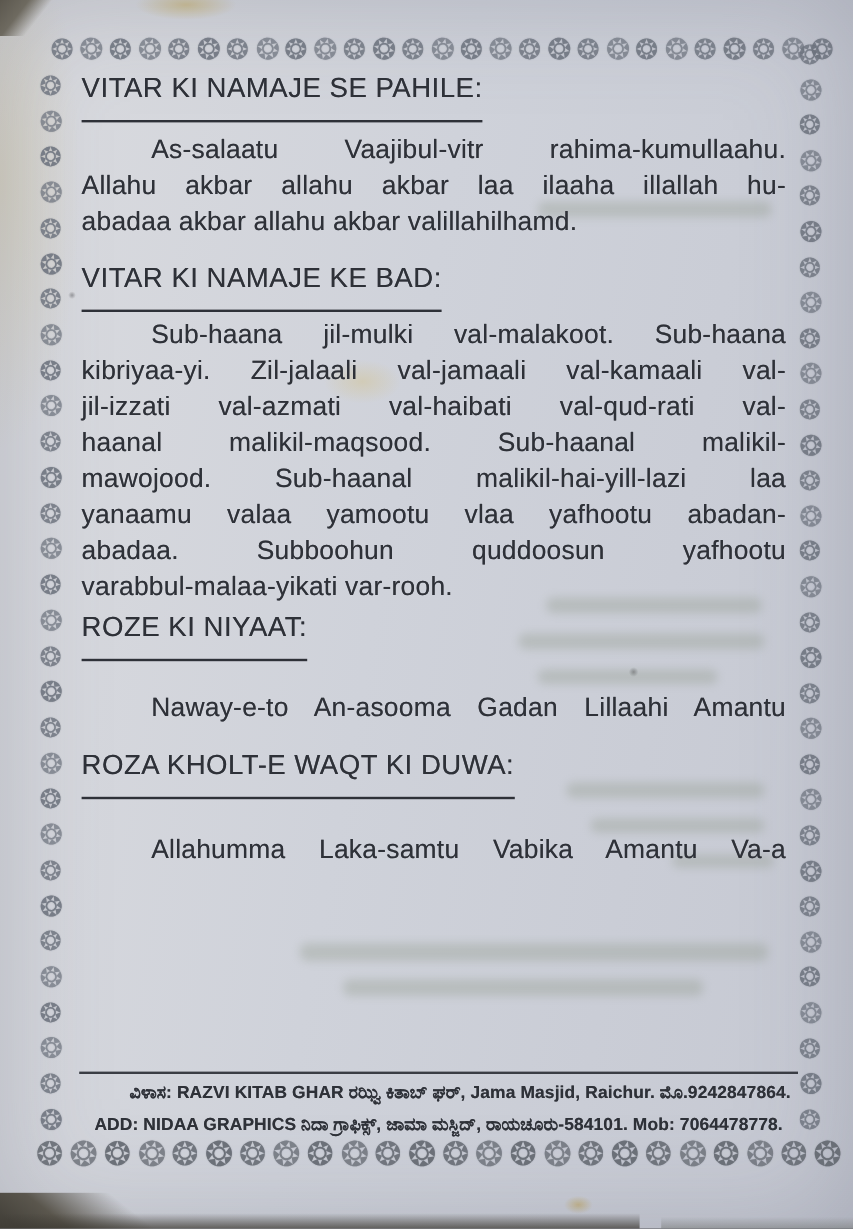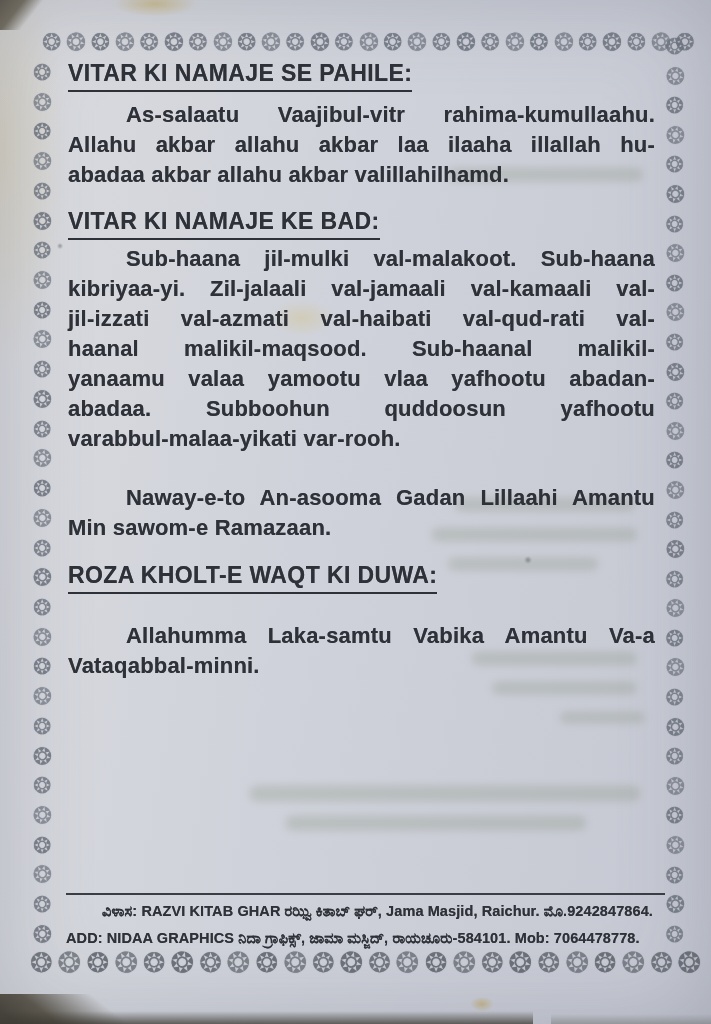--- a/index.html
+++ b/index.html
@@ -40,33 +40,33 @@
   .rosette:nth-child(even){transform:rotate(14deg) scale(1.05);opacity:.75;}
   .rosette:nth-child(3n){opacity:.9;}
 
   
   .ghost{position:absolute;background:#87917f;border-radius:6px;
     filter:blur(4px);opacity:.30;}
 
   
   .content{position:absolute;left:68px;right:56px;top:60px;color:#2e3138;}
   .heading{margin:0;}
-  .heading .u{display:inline-block;font-size:23px;font-weight:700;letter-spacing:.4px;
-    border-bottom:2.5px solid #2e3138;padding-bottom:3px;
+  .heading .u{display:inline-block;font-size:23px;font-weight:400;letter-spacing:.4px;
+    border-bottom:2.5px solid #2e3138;padding-bottom:13px;
     text-shadow:0 0 .4px rgba(40,42,48,.7);}
-  .para{margin:0;font-size:22px;font-weight:700;letter-spacing:.2px;
+  .para{margin:0;font-size:22px;font-weight:400;letter-spacing:.2px;
     text-shadow:0 0 .4px rgba(40,42,48,.6);}
   .ln{line-height:30px;text-align:justify;text-align-last:justify;}
   .ln.last{text-align-last:left;}
   .ln.indent{padding-left:58px;}
   .sp-a{height:8px;} .sp-b{height:18px;} .sp-c{height:4px;}
   .sp-d{height:5px;} .sp-e{height:24px;} .sp-f{height:19px;} .sp-g{height:27px;}
 
   
-  .footer{position:absolute;left:66px;right:46px;top:893px;color:#2e3138;}
+  .footer{position:absolute;left:66px;right:46px;top:893px;color:#2e3138;text-align:center;}
   .footer-rule{border-top:2px solid #3a3d44;height:0;}
   .footer-line{font-size:14.5px;font-weight:700;letter-spacing:.1px;line-height:27px;
     white-space:nowrap;overflow:hidden;text-shadow:0 0 .3px rgba(40,42,48,.65);}
   .footer-line.first{padding-left:36px;margin-top:3px;}
 </style>
 </head>
 <body>
 
 <div class="photo">
 
@@ -221,40 +221,42 @@
     <div class="sp-b"></div>
     <div class="heading">
       <span class="u">VITAR KI NAMAJE KE BAD:</span>
     </div>
     <div class="sp-c"></div>
     <div class="para">
       <div class="ln indent">Sub-haana jil-mulki val-malakoot. Sub-haana</div>
       <div class="ln">kibriyaa-yi. Zil-jalaali val-jamaali val-kamaali val-</div>
       <div class="ln">jil-izzati val-azmati val-haibati val-qud-rati val-</div>
       <div class="ln">haanal malikil-maqsood. Sub-haanal malikil-</div>
+      <div class="ln">mawojood. Sub-haanal malikil-hai-yill-lazi laa</div>
       <div class="ln">yanaamu valaa yamootu vlaa yafhootu abadan-</div>
       <div class="ln">abadaa. Subboohun quddoosun yafhootu</div>
       <div class="ln last">varabbul-malaa-yikati var-rooh.</div>
     </div>
 
     <div class="sp-d"></div>
+    <div class="heading">
+      <span class="u">ROZE KI NIYAAT:</span>
+    </div>
     <div class="sp-e"></div>
     <div class="para">
       <div class="ln indent">Naway-e-to An-asooma Gadan Lillaahi Amantu</div>
-      <div class="ln last">Min sawom-e Ramazaan.</div>
     </div>
 
     <div class="sp-f"></div>
     <div class="heading">
       <span class="u">ROZA KHOLT-E WAQT KI DUWA:</span>
     </div>
     <div class="sp-g"></div>
     <div class="para">
       <div class="ln indent">Allahumma Laka-samtu Vabika Amantu Va-a</div>
-      <div class="ln last">Vataqabbal-minni.</div>
     </div>
 
   </div>
 
   <div class="footer">
     <div class="footer-rule"></div>
     <div class="footer-line first">ವಿಳಾಸ: RAZVI KITAB GHAR ರಝ್ವಿ ಕಿತಾಬ್ ಘರ್, Jama Masjid, Raichur. ಮೊ.9242847864.</div>
     <div class="footer-line">ADD: NIDAA GRAPHICS ನಿದಾ ಗ್ರಾಫಿಕ್ಸ್, ಜಾಮಾ ಮಸ್ಜಿದ್, ರಾಯಚೂರು-584101. Mob: 7064478778.</div>
   </div>
 

